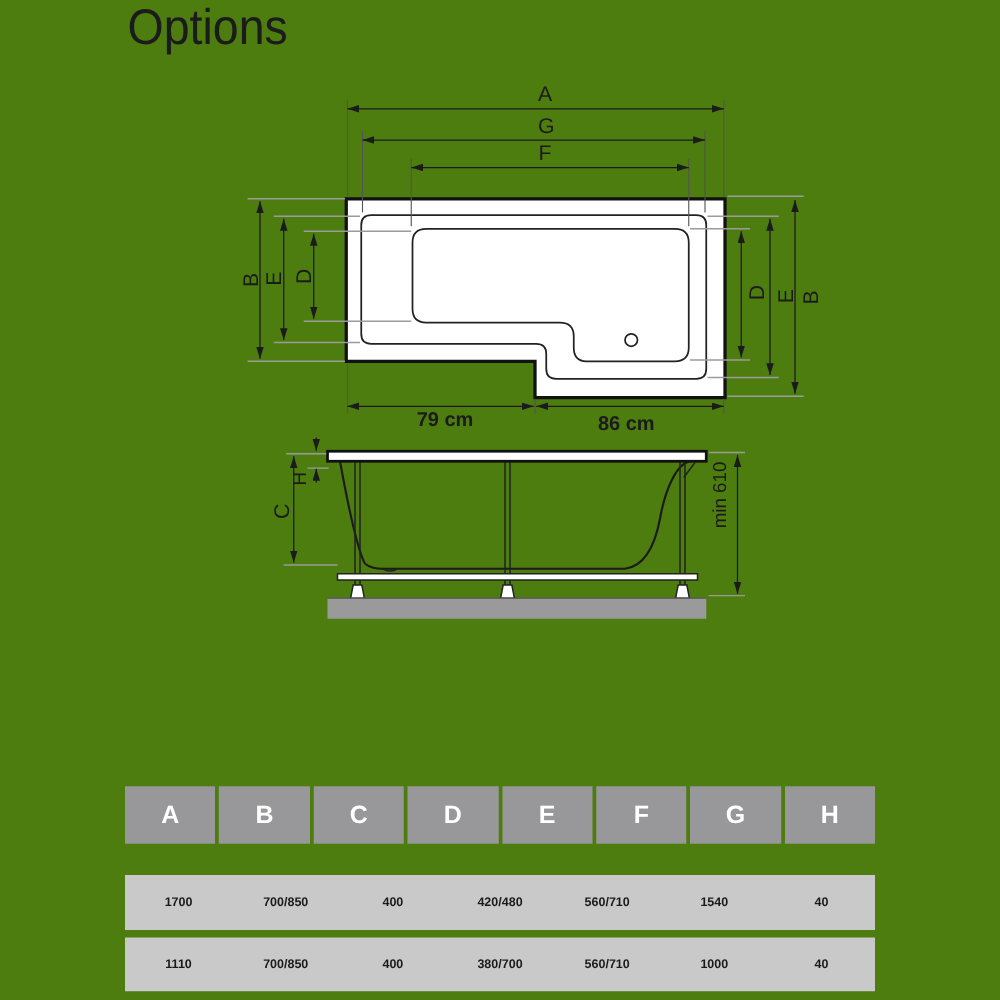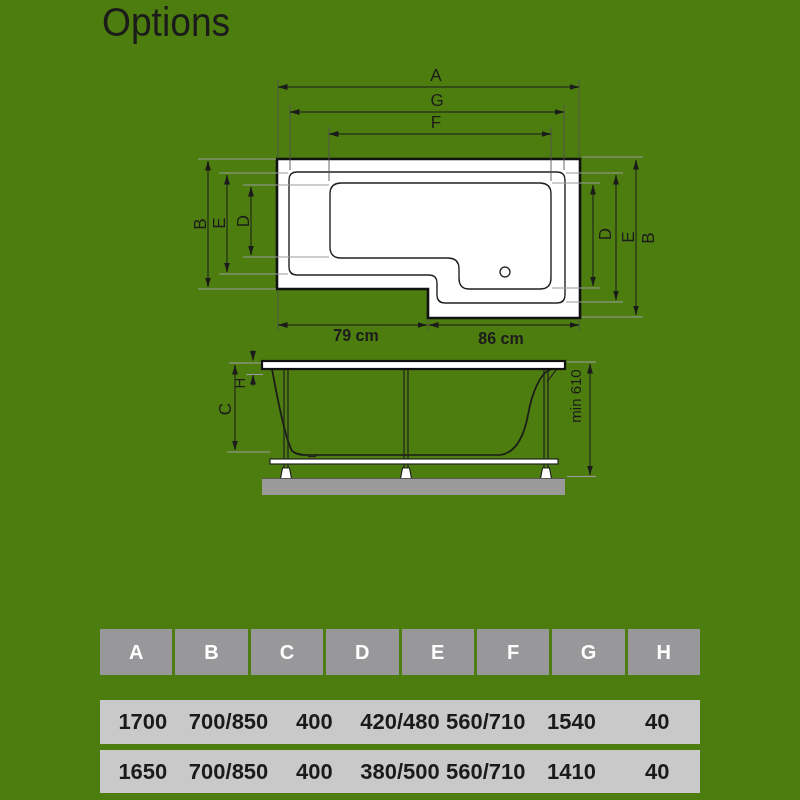--- a/index.html
+++ b/index.html
@@ -34,21 +34,21 @@
   .th{
     flex:1;background:#98989a;color:#ffffff;
     font-weight:bold;font-size:20px;
     display:flex;align-items:center;justify-content:center;
   }
   .trow{display:flex;height:44px;background:#c9c9c9;}
   .trow.row-1{margin-top:25px;}
   .trow.row-2{margin-top:6px;height:43px;}
   .td{
     flex:1;display:flex;align-items:center;justify-content:center;
-    font-weight:bold;font-size:22px;color:#1a1a1a;
+    font-weight:bold;font-size:10px;color:#1a1a1a;
   }
 </style>
 </head>
 <body>
 
 <div class="page">
 
   <div class="title">Options</div>
 
   <svg class="drawing" viewBox="0 0 800 800">
@@ -179,23 +179,23 @@
     <div class="trow row-1">
       <div class="td">1700</div>
       <div class="td">700/850</div>
       <div class="td">400</div>
       <div class="td">420/480</div>
       <div class="td">560/710</div>
       <div class="td">1540</div>
       <div class="td">40</div>
     </div>
     <div class="trow row-2">
-      <div class="td">1650</div>
+      <div class="td">1110</div>
       <div class="td">700/850</div>
       <div class="td">400</div>
-      <div class="td">380/500</div>
+      <div class="td">380/700</div>
       <div class="td">560/710</div>
-      <div class="td">1410</div>
+      <div class="td">1000</div>
       <div class="td">40</div>
     </div>
   </div>
 
 </div>
 
 </body></html>

